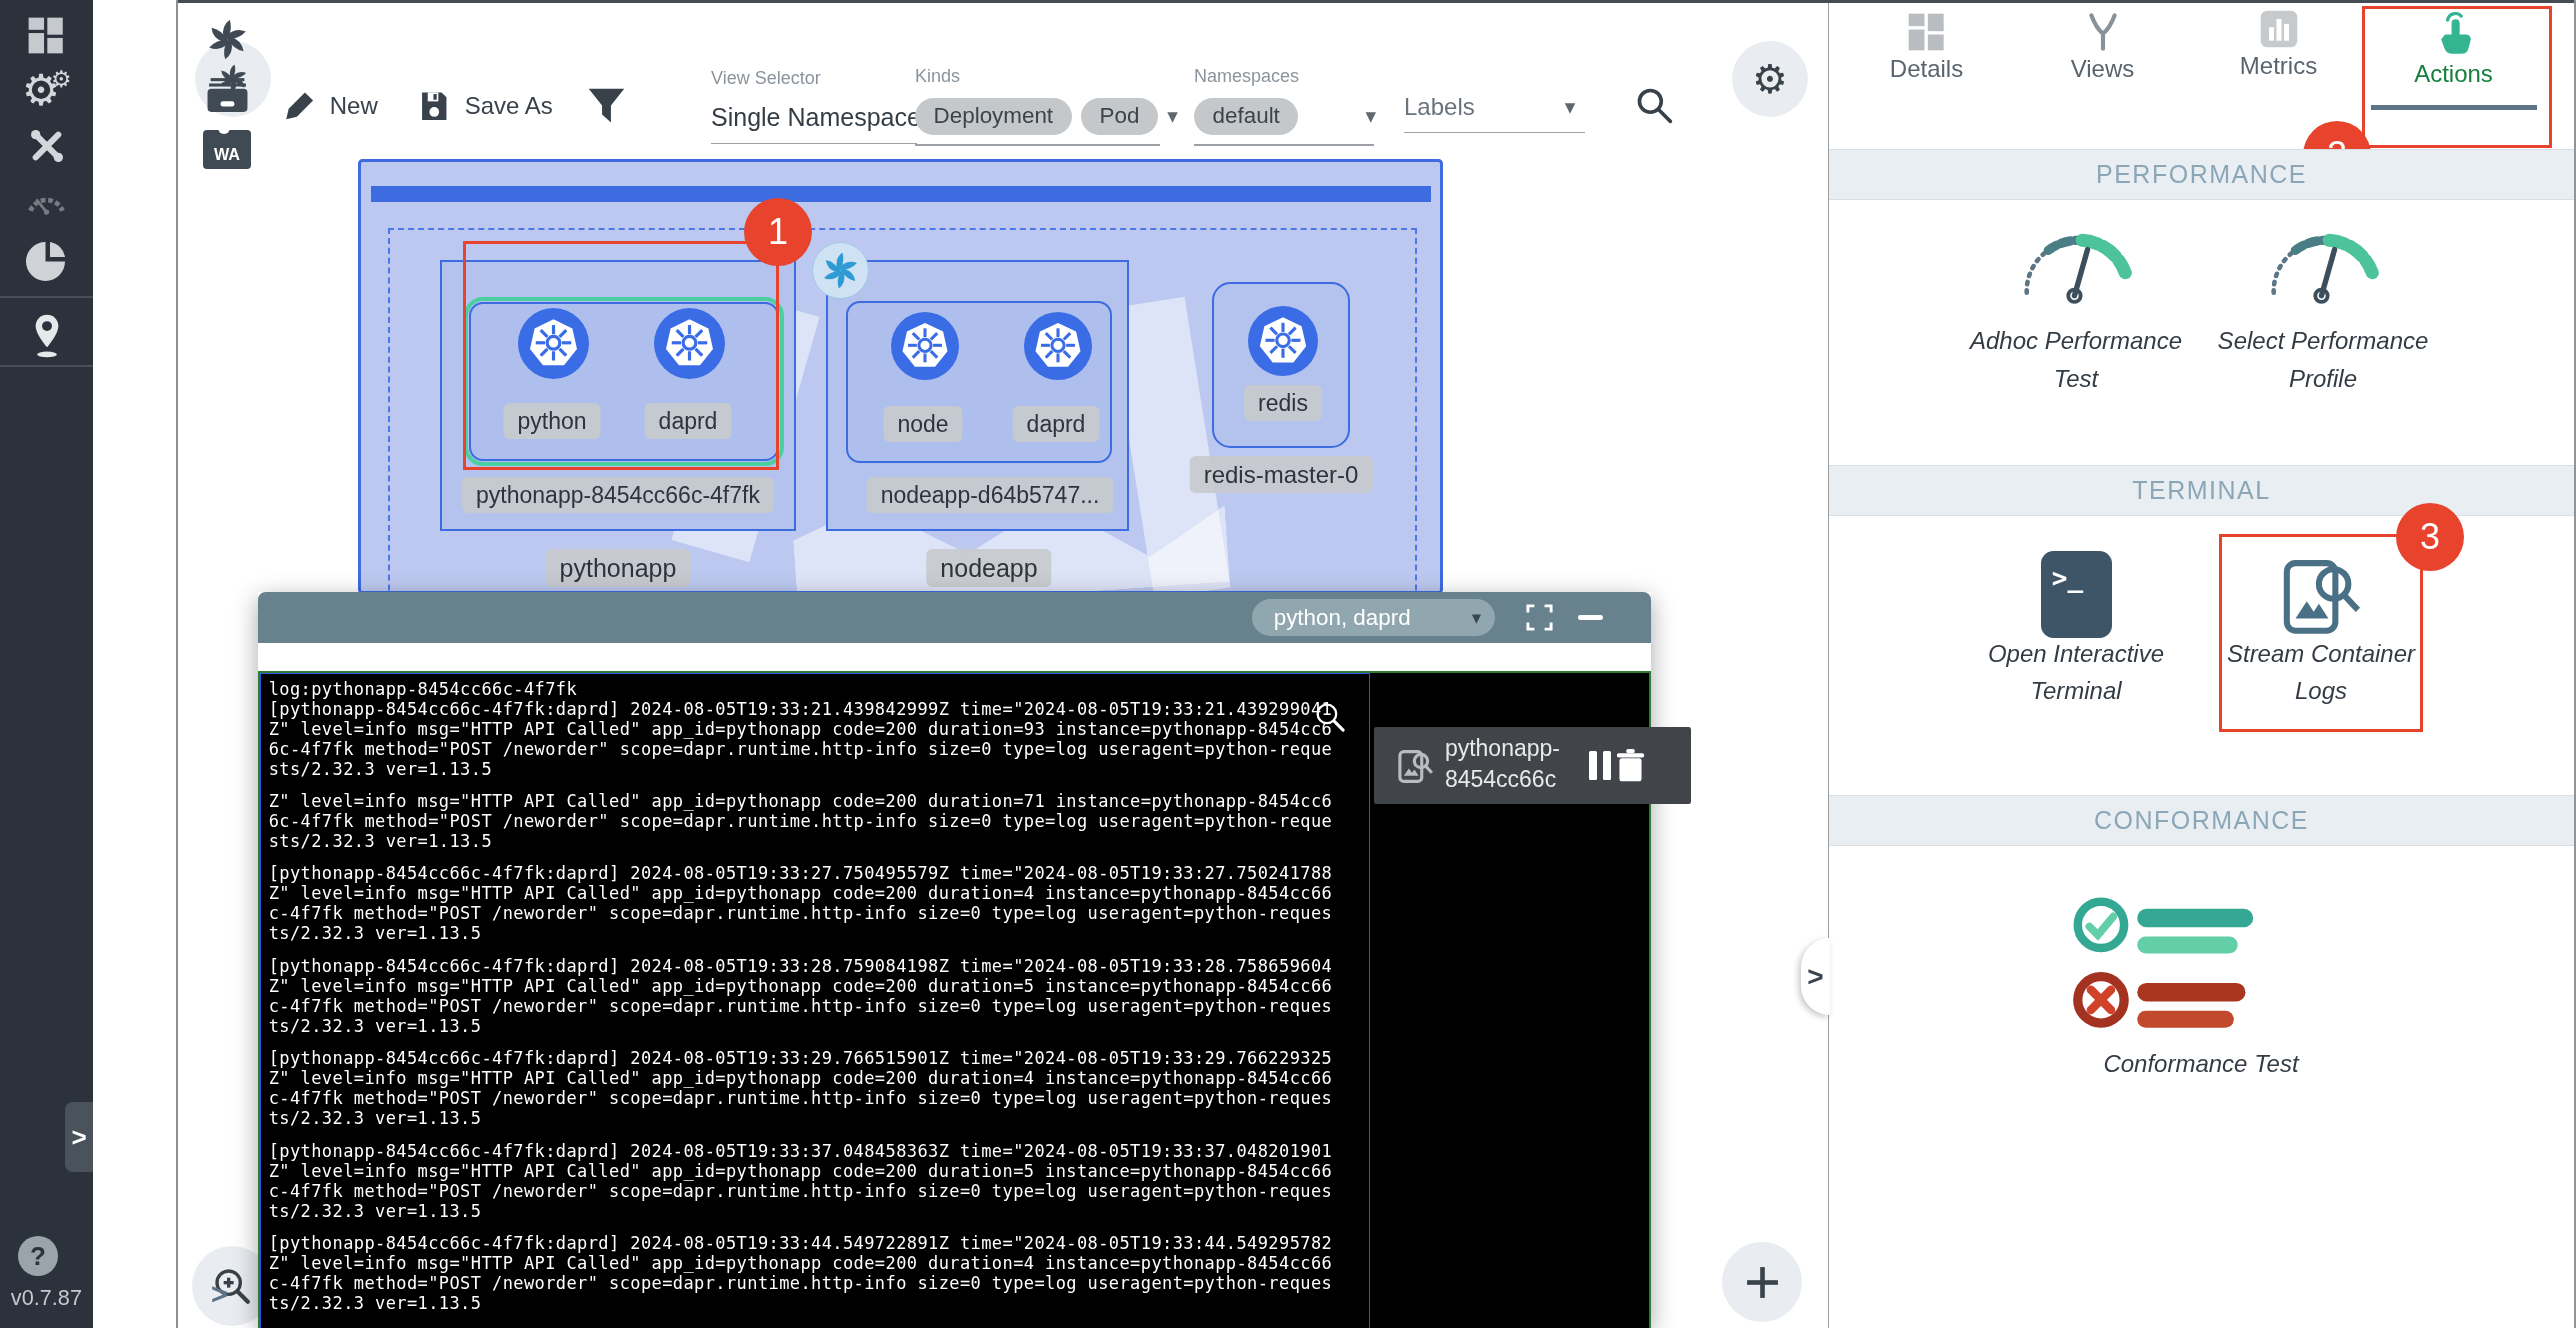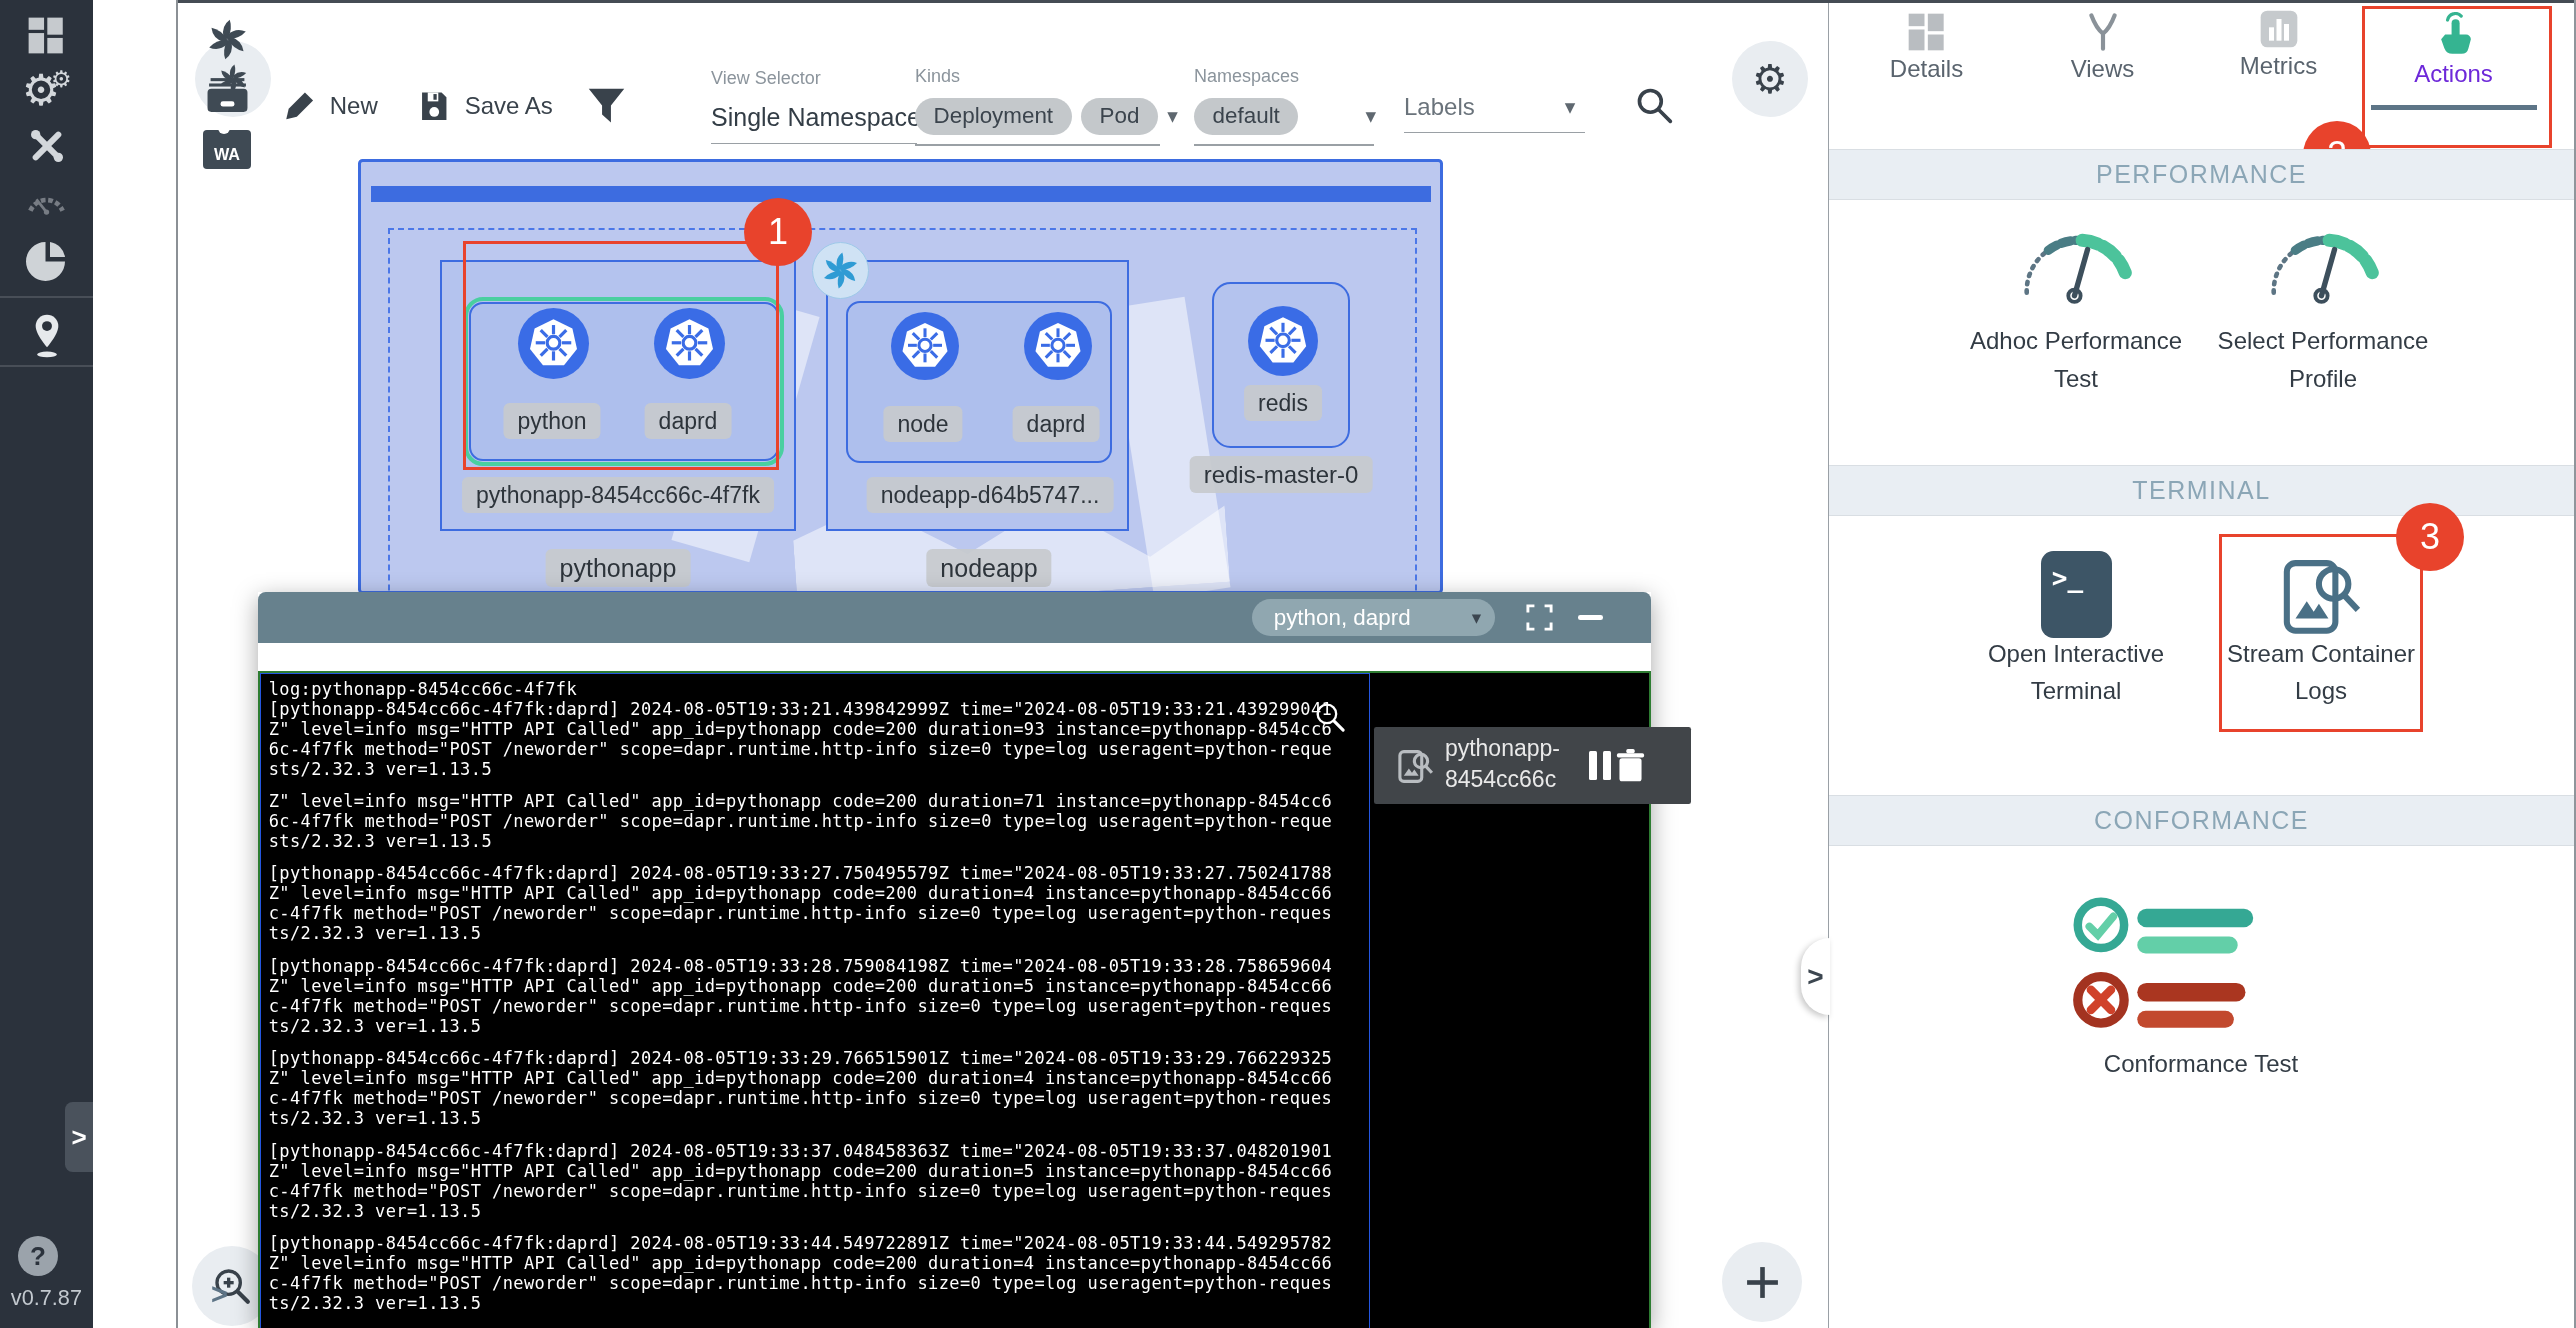--- a/index.html
+++ b/index.html
@@ -45,21 +45,21 @@
   .tl:empty{height:12.4px;}
   #stream-card{position:absolute;left:1114px;top:54px;width:275px;height:77px;background:#414549;border-radius:2.3px;padding-left:42px;}
   .card-name{font-size:23px;color:#e9e9e9;line-height:31px;}
   
   #rpanel{left:1828px;top:3.1px;width:748px;height:1326px;background:#fff;border-left:1.5px solid #9aa0a6;box-sizing:border-box;}
   .band{position:absolute;left:1829px;width:745px;height:51px;background:#e9eef3;
         border-top:0.8px solid #d9dee3;border-bottom:0.8px solid #d9dee3;box-sizing:border-box;
         display:flex;align-items:center;justify-content:center;}
   .band-t{font-size:25px;letter-spacing:1.5px;color:#8ba6b6;}
   .tab-lab{font-size:24px;color:#5a646e;}
-  .item-lab{font-size:24px;color:#333c45;line-height:38px;text-align:left;}
+  .item-lab{font-size:24px;color:#333c45;line-height:38px;text-align:left;font-style:italic;}
   
   .ann-rect{position:absolute;border:3.9px solid #e8432c;box-sizing:border-box;}
   .ann-badge{position:absolute;width:68px;height:68px;border-radius:50%;background:#e8432c;color:#fff;
              font-size:36px;display:flex;align-items:center;justify-content:center;}
   .fab{position:absolute;width:80px;height:80px;border-radius:50%;background:#e9edf1;
        display:flex;align-items:center;justify-content:center;}
   .pause-bar{position:absolute;width:8.5px;height:29px;background:#fff;border-radius:1.5px;}
 </style>
 </head>
 <body>
@@ -510,21 +510,21 @@
     <div class="tab-lab">Metrics</div>
   </div>
   <div class="abs" style="left:2380px;top:12.4px;width:147px;height:101px;text-align:center;">
     <svg width="40" height="45" viewBox="0 0 48 56">
       <path d="M16 10 a10 10 0 0 1 17 -5" fill="none" stroke="#35b491" stroke-width="4" stroke-linecap="round"></path>
       <g fill="#35b491">
         <path d="M21 14 a5 5 0 0 1 10 0 v16 h-10 Z"></path>
         <path d="M13 28 h26 a6 6 0 0 1 6 6 l-3 11 a9 9 0 0 1 -9 7 h-11 a11 11 0 0 1 -10 -7 l-4 -11 Z"></path>
       </g>
     </svg>
-    <div class="tab-lab" style="color:#6d28d9;">Actions</div>
+    <div class="tab-lab" style="color:#15803d;">Actions</div>
   </div>
   <div class="abs" style="left:2371px;top:105px;width:166px;height:4.6px;background:#5d7587;"></div>
   <div class="ann-rect" style="left:2362px;top:6.2px;width:190px;height:142px;"></div>
   <div class="ann-badge" style="left:2303px;top:121px;">2</div>
 
   <div class="band" style="top:149px;">
     <span class="band-t">PERFORMANCE</span>
   </div>
   <div class="abs" style="left:2010px;top:228px;width:132px;height:77px;">
     <svg width="132" height="77" viewBox="0 0 160 100">

